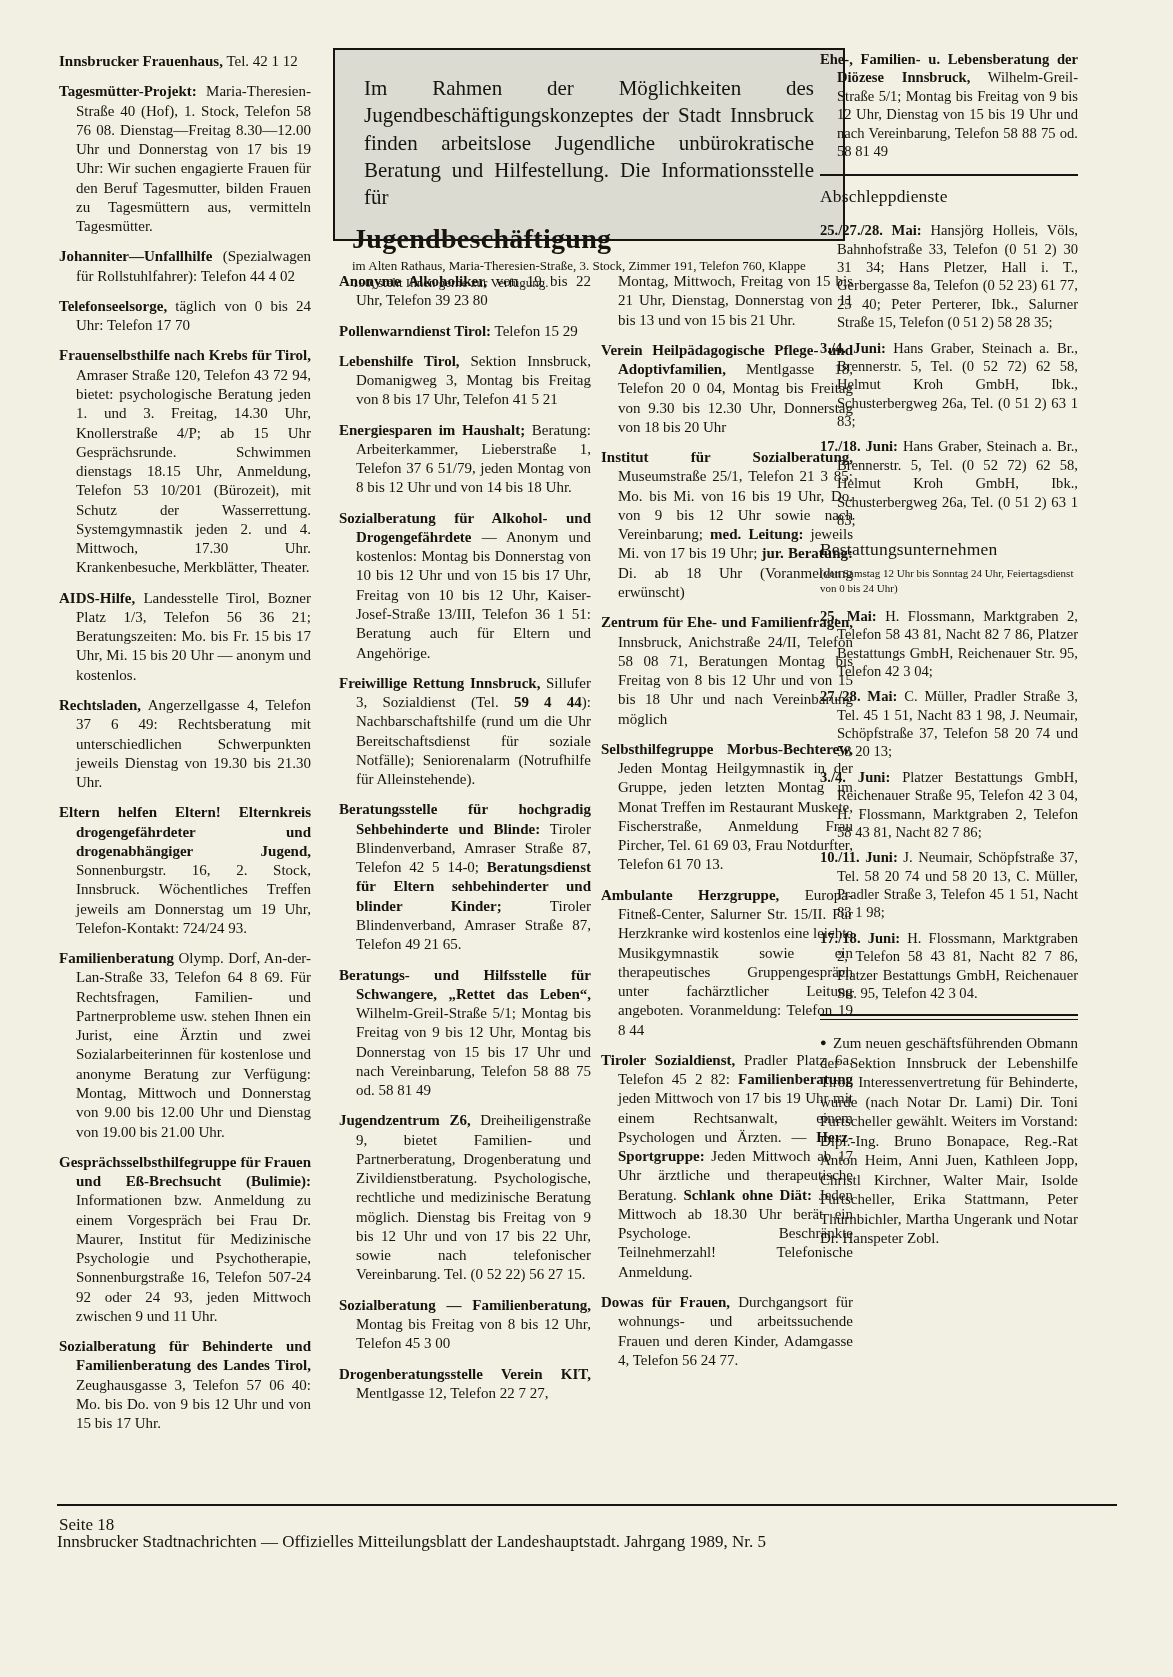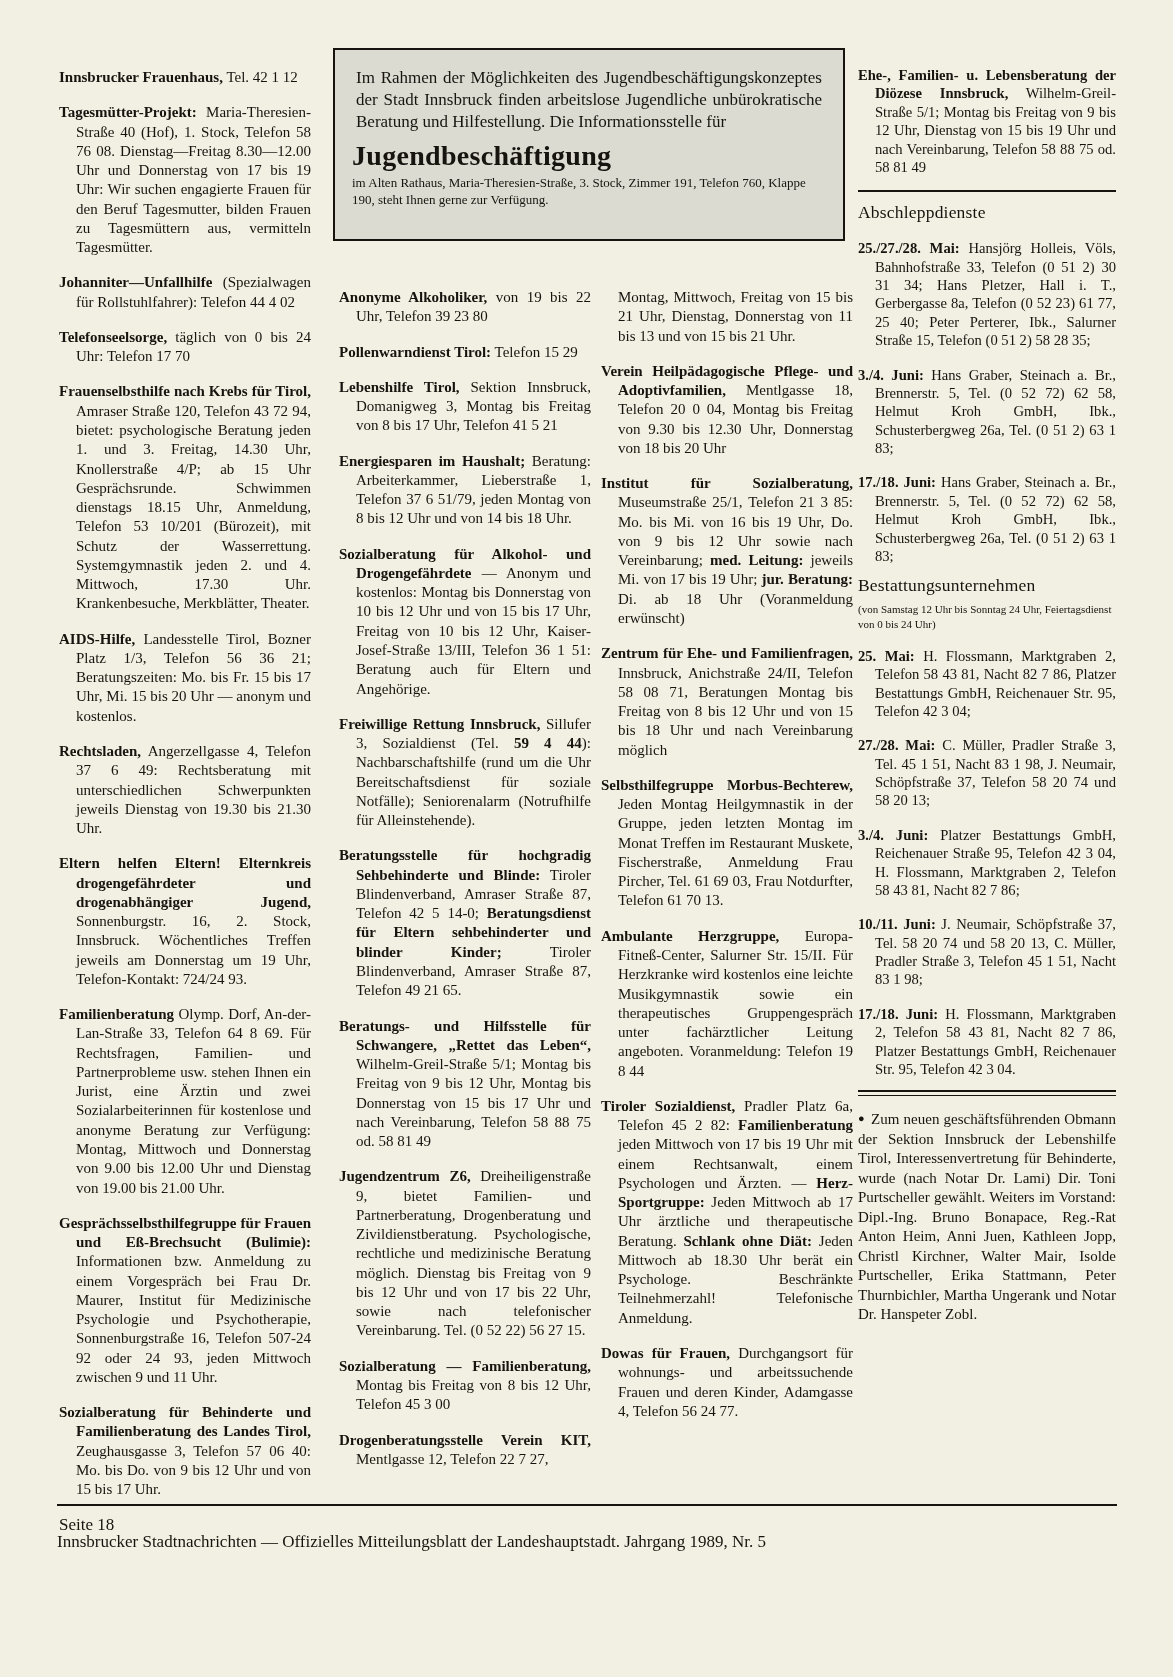--- a/index.html
+++ b/index.html
@@ -6,42 +6,42 @@
   body{
     width:1173px;height:1677px;position:relative;
     background:#f2efe3;color:#17140f;
     font-family:"Liberation Serif","DejaVu Serif",serif;
     overflow:hidden;
   }
   .col{position:absolute;width:252px;}
   .col1{left:59px;top:52px;}
   .col2{left:339px;top:272px;}
   .col3{left:601px;top:272px;}
-  .col4{left:858px;top:50px;width:258px;}
+  .col4{left:820px;top:50px;width:258px;}
   .entry{
     font-size:15px;line-height:1.285;text-align:justify;
-    margin:16px 0 11px 0;padding-left:17px;text-indent:-17px;
+    margin:0 0 11px 0;padding-left:17px;text-indent:-17px;
   }
   .col4 .entry{margin-bottom:7px;line-height:1.26;font-size:14.6px;}
   .entry b{font-weight:bold;}
   .entry.cont{text-indent:0;}
   .entry.bullet{padding-left:0;text-indent:0;margin-top:4px;font-size:15px;line-height:1.3;}
   .entry.bullet .dot{font-size:11px;vertical-align:2px;padding-right:6px;}
   .sec-header{
     font-size:17.5px;font-weight:normal;margin:10px 0 14px 0;letter-spacing:.2px;
   }
   .note{font-size:11px;line-height:1.3;margin:-8px 0 12px 0;text-align:left;}
   .rule{border:0;border-top:2px solid #17140f;margin:14px 0 10px 0;}
   .double-rule{height:3px;border-top:2.5px solid #17140f;border-bottom:1.5px solid #17140f;margin:12px 0 14px 0;}
   .infobox{
     position:absolute;left:333px;top:48px;width:512px;height:193px;
     box-sizing:border-box;background:#dcdbd2;border:2.5px solid #17140f;
     padding:13px 17px 8px 17px;
   }
-  .infobox .intro{font-size:17px;line-height:1.3;text-align:justify;margin:4px;}
+  .infobox .intro{font-size:21px;line-height:1.3;text-align:justify;margin:12px;}
   .infobox h2{font-size:28px;margin:7px 0 3px 0;letter-spacing:.3px;}
   .infobox .outro{font-size:13px;line-height:1.3;margin:0;}
   .footer{
     position:absolute;left:57px;top:1504px;width:1060px;
     border-top:2px solid #17140f;padding-top:26px;font-size:17px;
   }
   .footer .page-num{position:absolute;left:2px;top:9px;}
   .footer .credit{display:block;text-align:left;}
 </style>
 </head>

